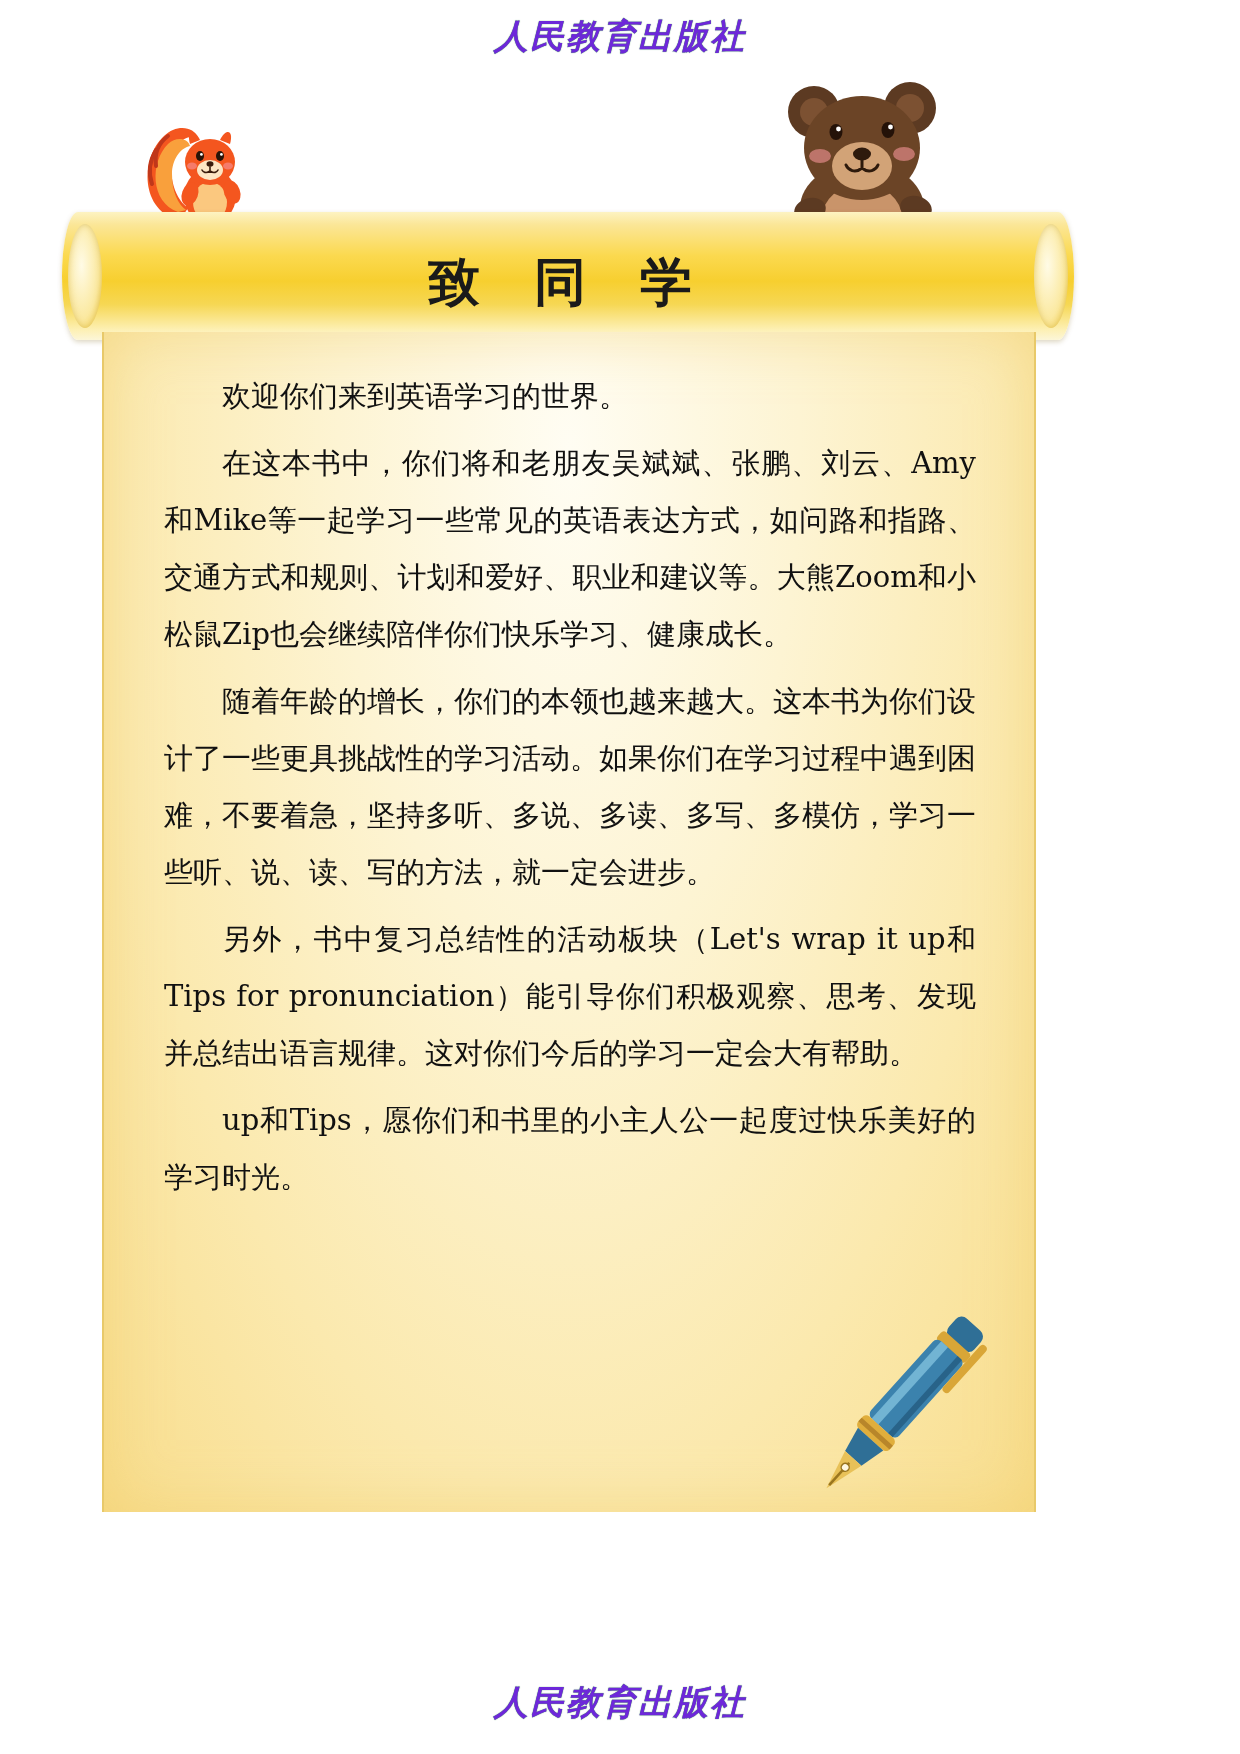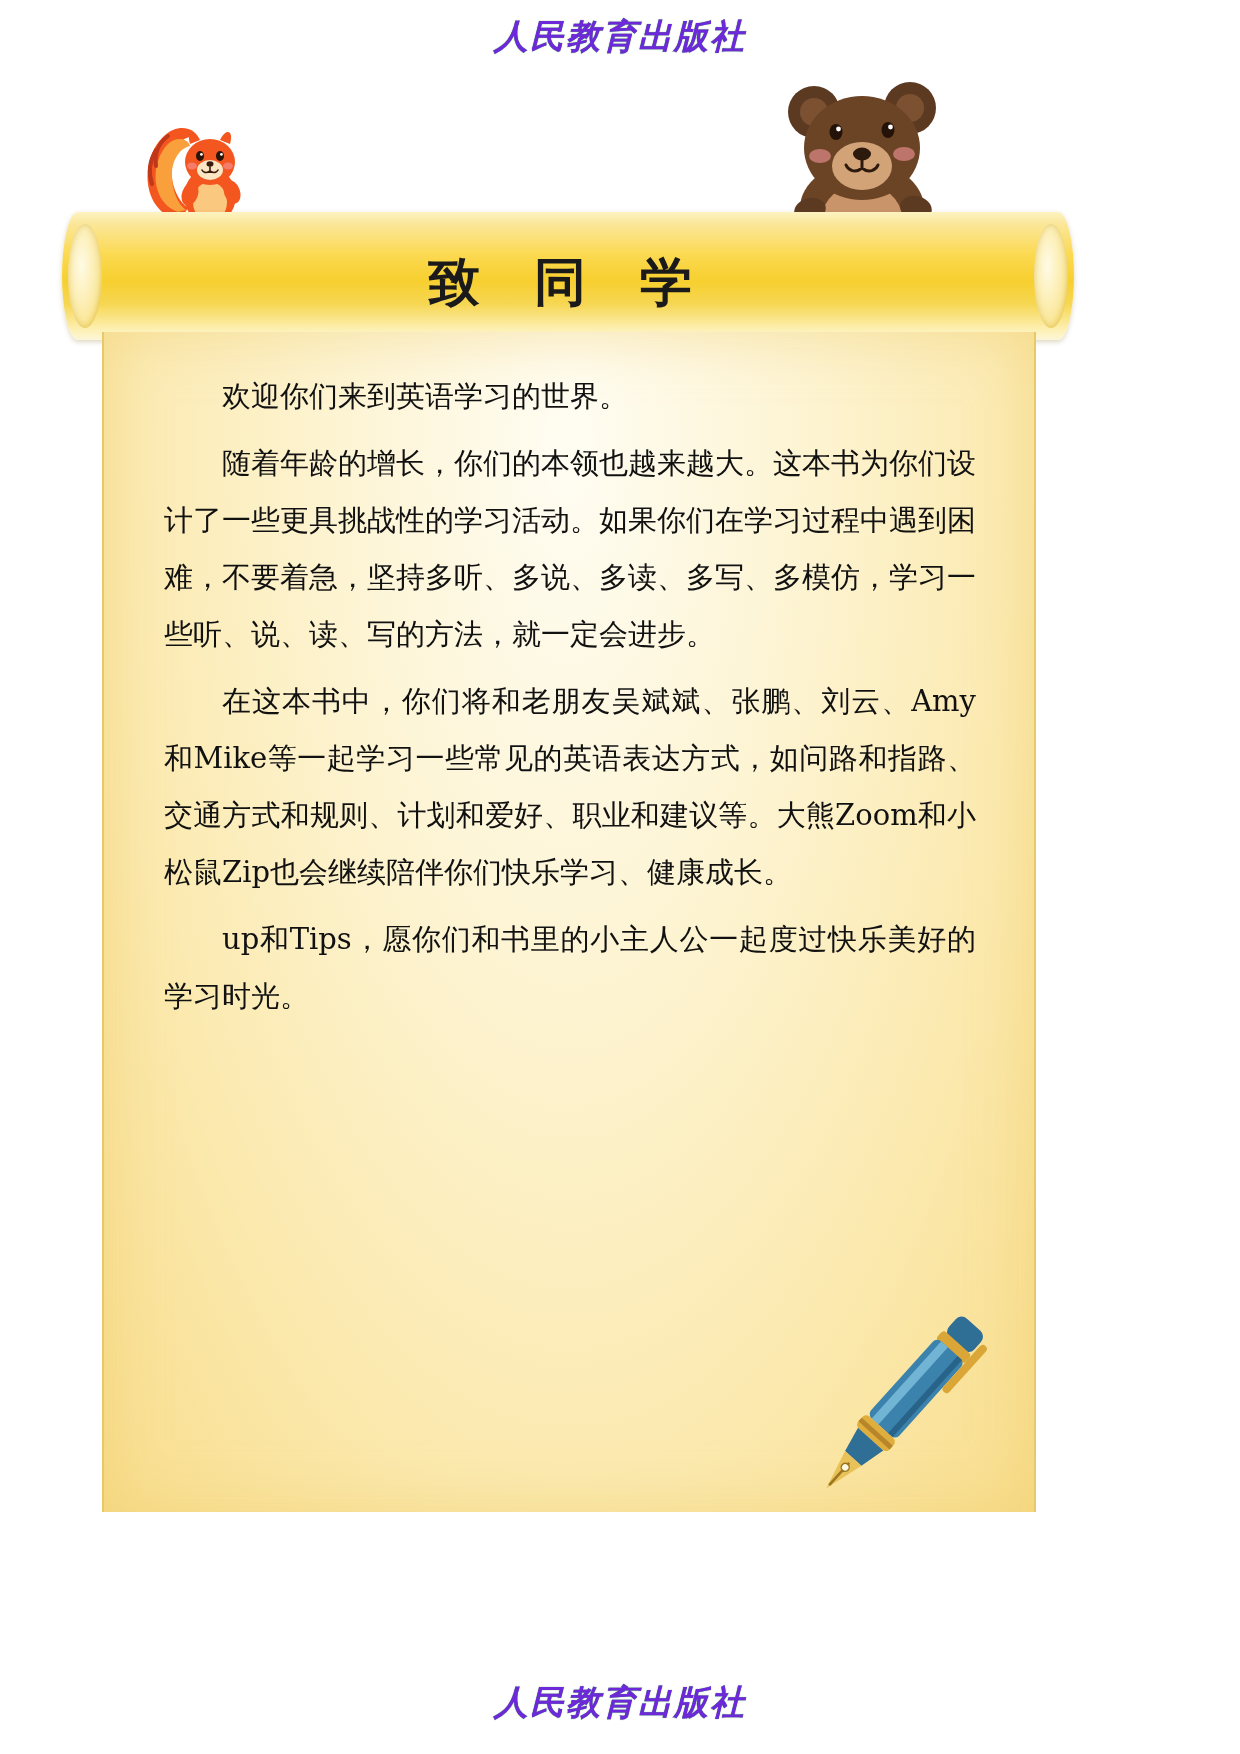--- a/index.html
+++ b/index.html
@@ -216,22 +216,23 @@
 <div class="scroll-wrap">
 
   <div class="scroll-top-roll"></div>
 
   <div class="scroll-body">
 
     <div class="scroll-title">致 同 学</div>
 
     <div class="scroll-text">
       <p>欢迎你们来到英语学习的世界。</p>
+      <p>在这本书中，你们将和老朋友吴斌斌、张鹏、刘云、Amy和Mike等一起学习一些常见的英语表达方式，如问路和指路、交通方式和规则、计划和爱好、职业和建议等。大熊Zoom和小松鼠Zip也会继续陪伴你们快乐学习、健康成长。</p>
       <p>随着年龄的增长，你们的本领也越来越大。这本书为你们设计了一些更具挑战性的学习活动。如果你们在学习过程中遇到困难，不要着急，坚持多听、多说、多读、多写、多模仿，学习一些听、说、读、写的方法，就一定会进步。</p>
-      <p>在这本书中，你们将和老朋友吴斌斌、张鹏、刘云、Amy和Mike等一起学习一些常见的英语表达方式，如问路和指路、交通方式和规则、计划和爱好、职业和建议等。大熊Zoom和小松鼠Zip也会继续陪伴你们快乐学习、健康成长。</p>
+      <p>另外，书中复习总结性的活动板块（Let's wrap it up和Tips for pronunciation）能引导你们积极观察、思考、发现并总结出语言规律。这对你们今后的学习一定会大有帮助。</p>
       <p>up和Tips，愿你们和书里的小主人公一起度过快乐美好的学习时光。</p>
     </div>
 
   </div>
 </div>
 
 <div class="pen">
   <svg viewBox="0 0 240 230" width="240" height="230">
     <g transform="rotate(42 120 115)">
 

